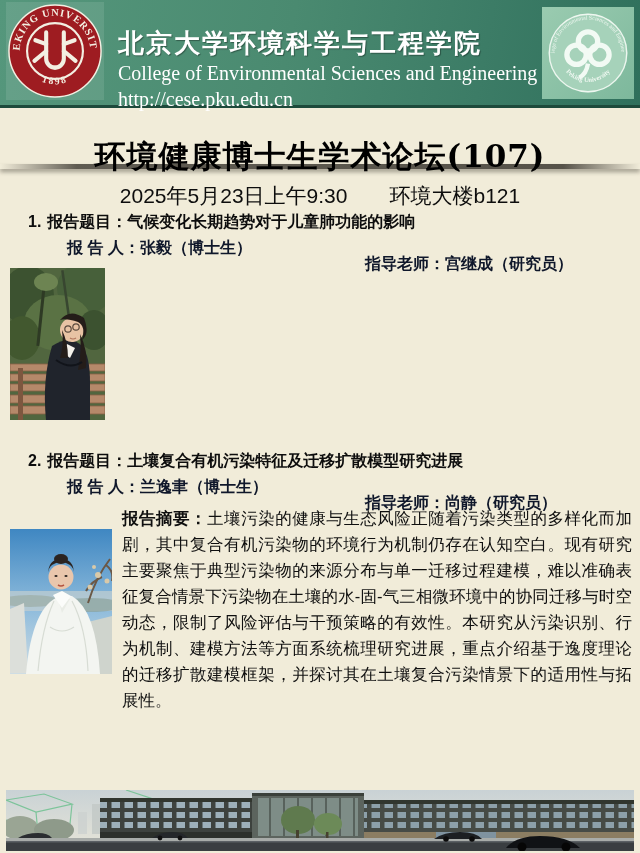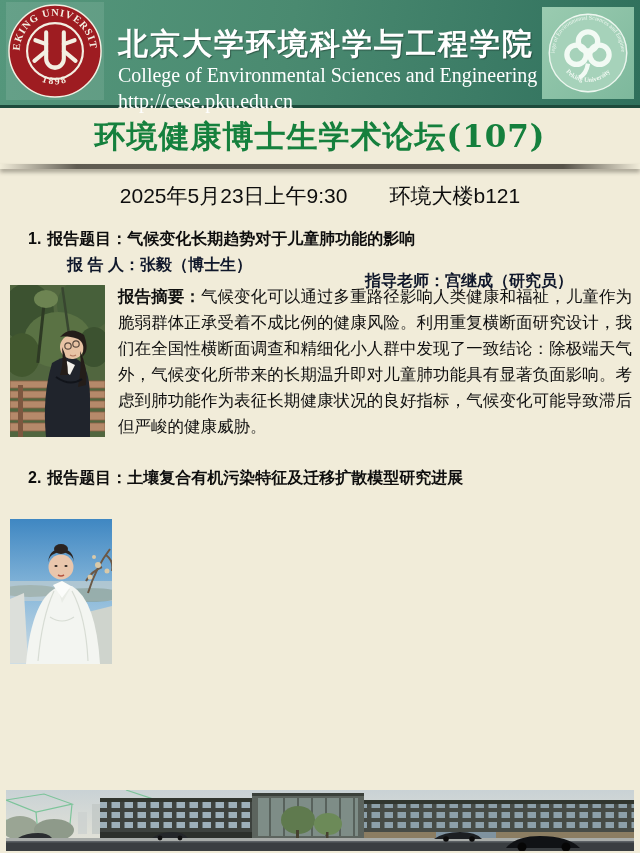--- a/index.html
+++ b/index.html
@@ -20,49 +20,49 @@
   .seal-box { flex: 0 0 auto; }
   .pku-seal { width: 98px; height: 98px; }
   .cese-seal {
     width: 92px; height: 92px; margin-left: auto;
     background: linear-gradient(135deg, #9acbb0, #7db89c);
     display: flex; align-items: center; justify-content: center;
   }
   .header-text { margin-left: 14px; color: #fff; line-height: 1.15; }
   .header-cn {
     font-family: "DejaVu Serif", serif;
-    font-size: 30px; font-weight: bold; letter-spacing: 2px;
+    font-size: 26px; font-weight: bold; letter-spacing: 2px;
     text-shadow: 1px 1px 1px rgba(0,0,0,0.35);
     margin-top: 35px;
   }
   .header-en, .header-url {
     font-family: "Liberation Serif", serif;
     font-size: 20px; margin-top: 3px;
   }
   
   .forum-title {
-    text-align: center; padding-top: 8px;
+    text-align: center; padding-top: 28px;
     font-family: "DejaVu Serif", serif;
-    font-size: 31px; font-weight: bold; color: #15803d;
+    font-size: 31px; font-weight: bold; color: #000000;
     letter-spacing: 1px; height: 52px;
   }
   .divider {
     height: 5px; margin-top: 4px;
     background: linear-gradient(to right,
       rgba(80,75,65,0) 0%, rgba(70,66,58,0.85) 12%,
       rgba(70,66,58,0.9) 88%, rgba(80,75,65,0) 100%);
     box-shadow: 0 3px 4px rgba(60,55,45,0.45);
   }
   .date-line {
     text-align: center; margin-top: 13px;
     font-size: 21px; font-weight: normal; color: #0d0d0d;
   }
   .date-line .loc { margin-left: 42px; }
   
-  .talk { margin-top: 17px; }
+  .talk { }
   .talk-title-line {
     padding-left: 28px; font-size: 16px; font-weight: bold;
     line-height: 24px; color: #0d0d0d;
   }
   .talk-title-line .num { margin-right: 6px; }
   .talk-people {
     position: relative; padding-left: 67px; font-size: 16px;
     font-weight: bold; line-height: 27px; color: #0f172a;
   }
   .talk-people .advisor { position: absolute; left: 365px; top: 16px; }
@@ -197,29 +197,30 @@
             <path d="M52,62 q2,16 -2,28 l8,0 q0,-16 -6,-28z" fill="#241d19"></path>
             <g stroke="#5a4a3e" stroke-width="1.2" fill="none">
               <circle cx="58" cy="61" r="3.2"></circle>
               <circle cx="66" cy="59" r="3.2"></circle>
             </g>
             <path d="M60,70 q3,2 6,0" stroke="#b0765c" stroke-width="1.2" fill="none"></path>
             <path d="M46,92 q14,10 26,2" stroke="#11141a" stroke-width="2" fill="none"></path>
           </g>
         </svg>
       </div>
-      <div class="abstract-text">
-        <span class="abs-label">报告摘要：</span><span>气候变化可以通过多重路径影响人类健康和福祉，儿童作为脆弱群体正承受着不成比例的健康风险。利用重复横断面研究设计，我们在全国性横断面调查和精细化小人群中发现了一致结论：除极端天气外，气候变化所带来的长期温升即对儿童肺功能具有显著负面影响。考虑到肺功能作为表征长期健康状况的良好指标，气候变化可能导致滞后但严峻的健康威胁。</span>
-      </div>
     </div>
   </div>
 
   <div class="talk" style="margin-top:25px;">
     <div class="talk-title-line">
       <span class="num">2.</span><span>报告题目：</span><span>土壤复合有机污染特征及迁移扩散模型研究进展</span>
+    </div>
+    <div class="talk-people">
+      <span>报 告 人：</span><span>兰逸聿（博士生）</span>
+      <span class="advisor"><span>指导老师：</span><span>尚静（研究员）</span></span>
     </div>
     <div class="abstract-row">
       <div class="photo-col">
         <svg class="photo-frame2" viewBox="0 0 102 145">
           <defs>
             <linearGradient id="sky2" x1="0" y1="0" x2="0" y2="1">
               <stop offset="0" stop-color="#3f87c2"></stop>
               <stop offset="0.55" stop-color="#8fbcdc"></stop>
               <stop offset="1" stop-color="#cfdde4"></stop>
             </linearGradient>
@@ -254,20 +255,23 @@
           <path d="M43,66 l9,13 l9,-12 l-9,-5z" fill="#fbfcfa"></path>
           <circle cx="51" cy="48" r="12.5" fill="#e9c6ac"></circle>
           <path d="M38,46 q0,-16 13,-16 q13,0 13,15 q0,-6 -4,-9 q-9,-6 -18,0 q-4,3 -4,10z" fill="#2b2421"></path>
           <ellipse cx="51" cy="30" rx="7" ry="5" fill="#2b2421"></ellipse>
           <g fill="#2b2421">
             <ellipse cx="46" cy="47" rx="1.6" ry="1.1"></ellipse>
             <ellipse cx="56" cy="47" rx="1.6" ry="1.1"></ellipse>
           </g>
           <path d="M48,56 q3,2 6,0" stroke="#b4523f" stroke-width="1.6" fill="none"></path>
         </svg>
+      </div>
+      <div class="abstract-text" style="margin-left:10px;">
+        <span class="abs-label">报告摘要：</span><span>土壤污染的健康与生态风险正随着污染类型的多样化而加剧，其中复合有机污染物的环境行为机制仍存在认知空白。现有研究主要聚焦于典型污染物的来源分布与单一迁移过程建模，难以准确表征复合情景下污染物在土壤的水-固-气三相微环境中的协同迁移与时空动态，限制了风险评估与干预策略的有效性。本研究从污染识别、行为机制、建模方法等方面系统梳理研究进展，重点介绍基于逸度理论的迁移扩散建模框架，并探讨其在土壤复合污染情景下的适用性与拓展性。</span>
       </div>
     </div>
   </div>
 
 
   <div class="building-strip">
     <svg width="628" height="61" viewBox="0 0 628 61">
       <defs>
         <linearGradient id="bsky" x1="0" y1="0" x2="0" y2="1">
           <stop offset="0" stop-color="#c9d2d5"></stop>

